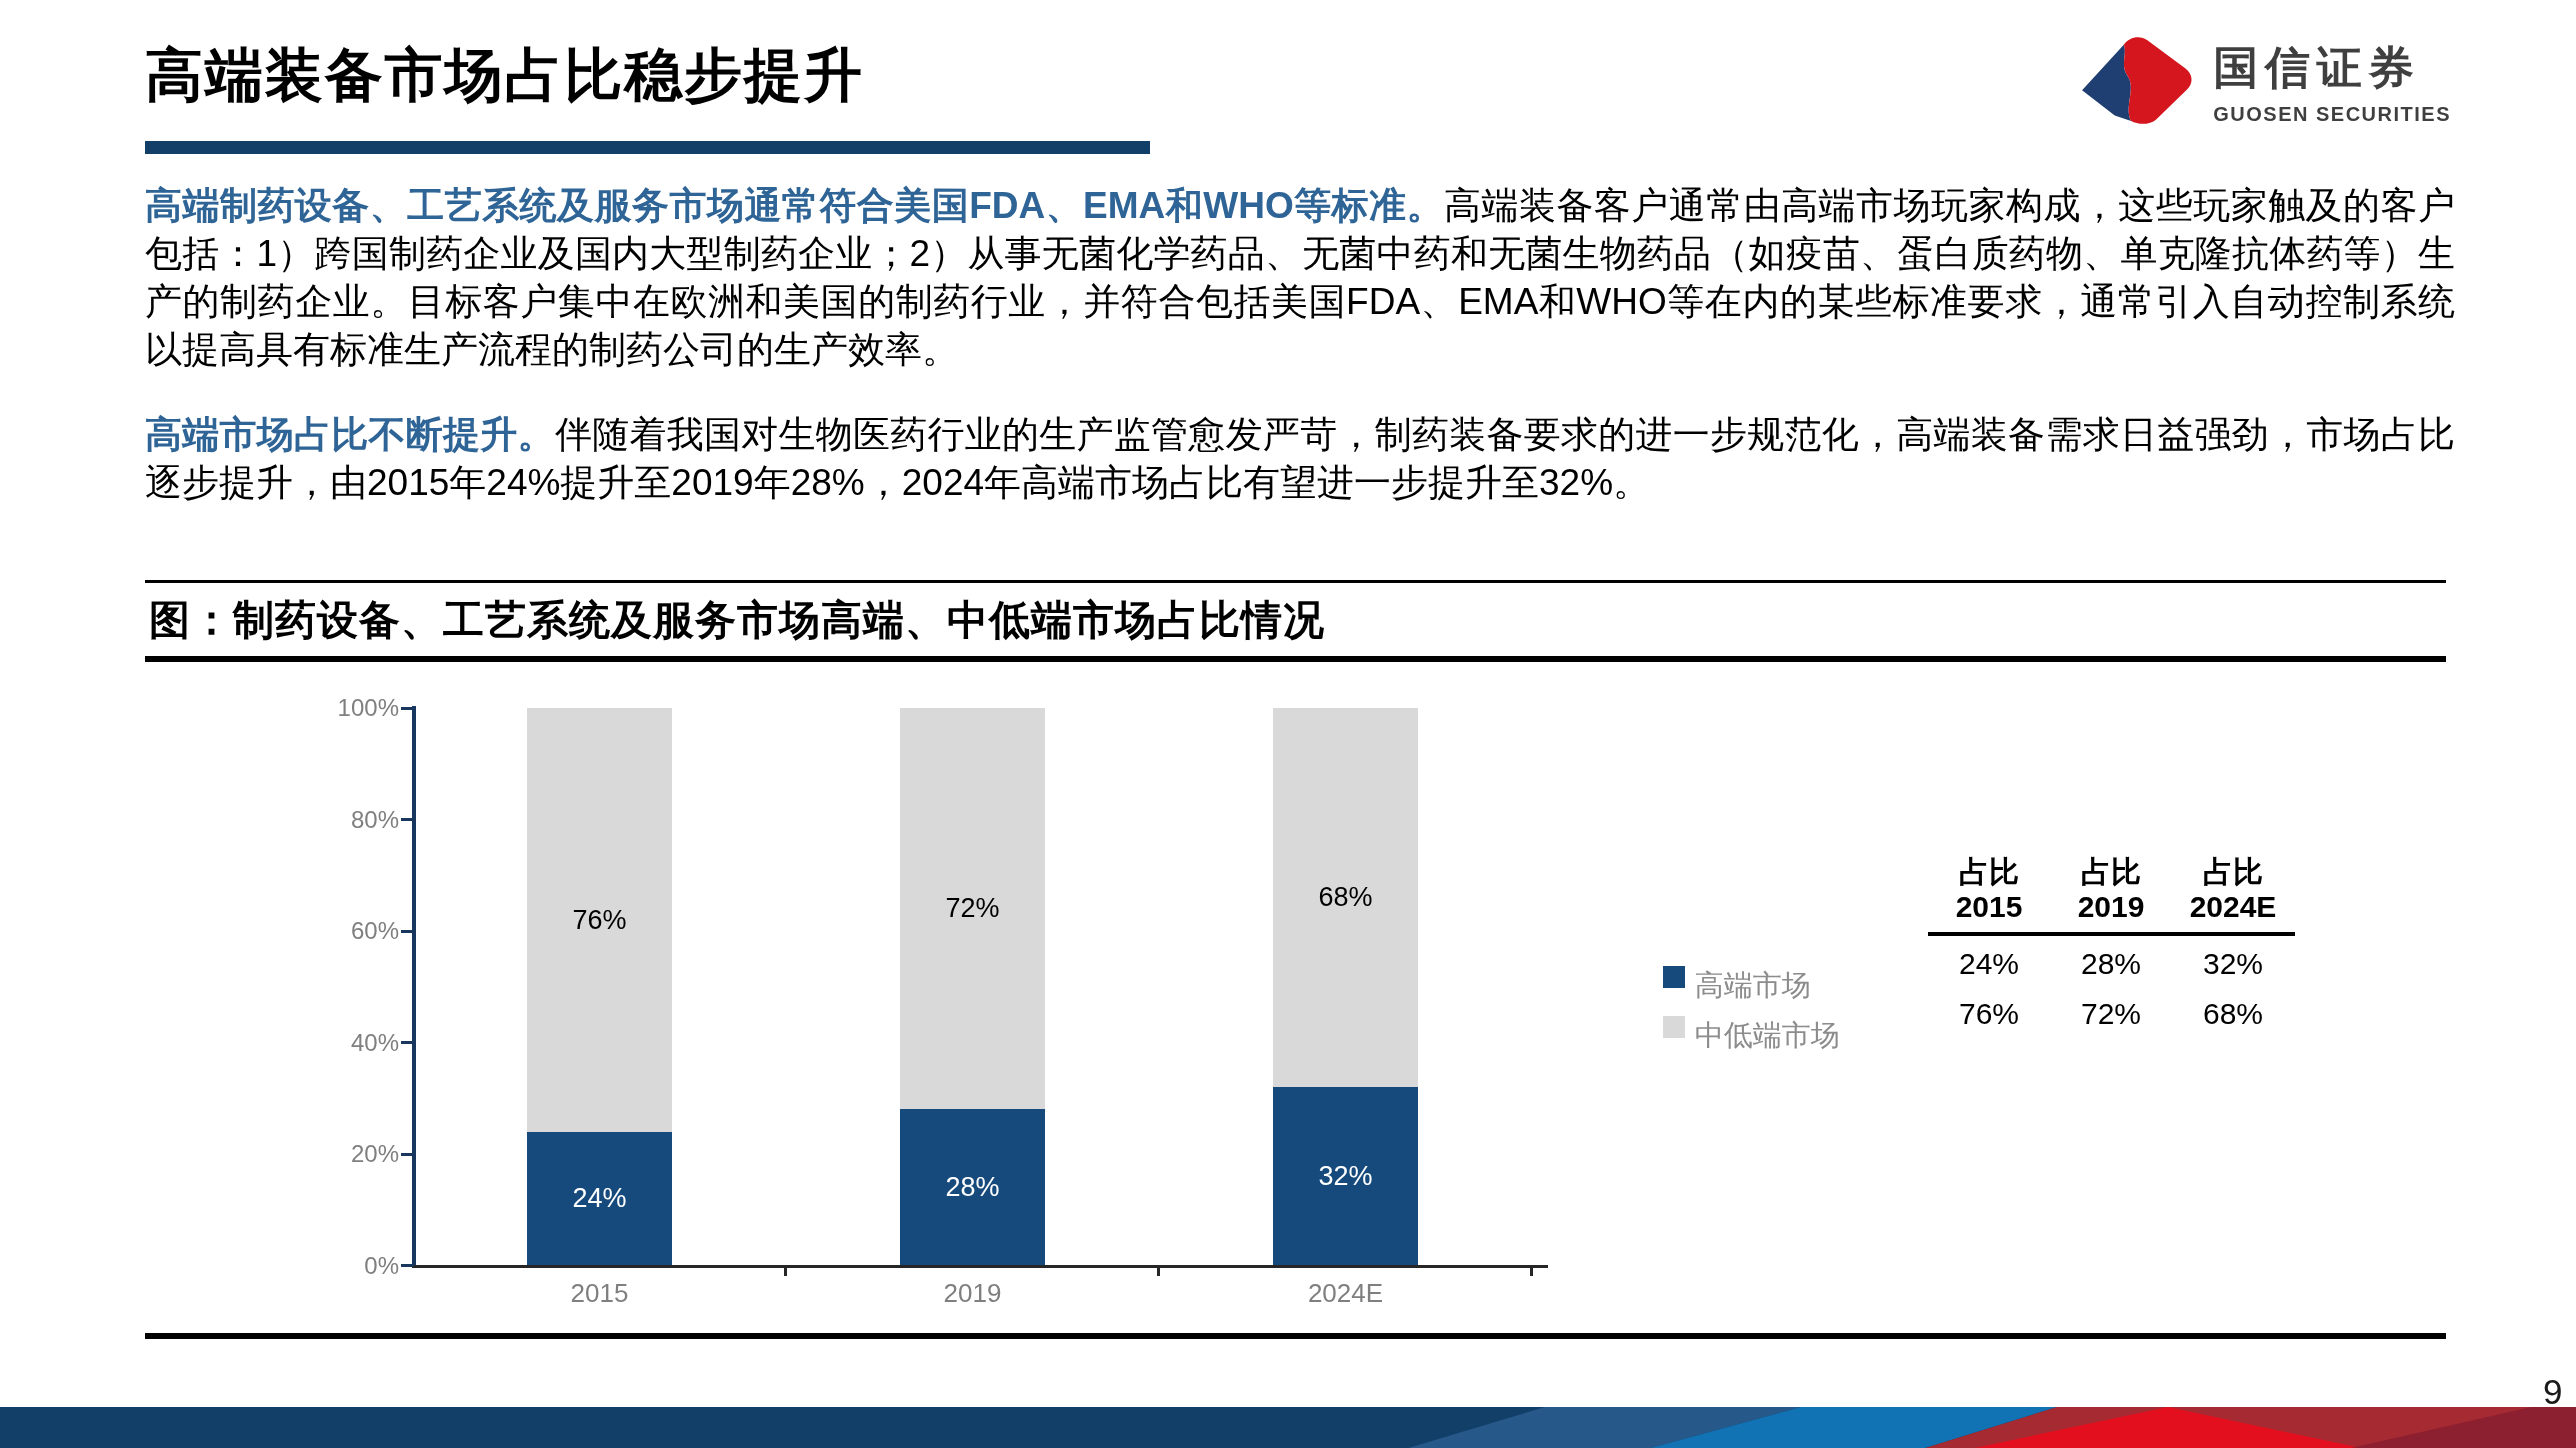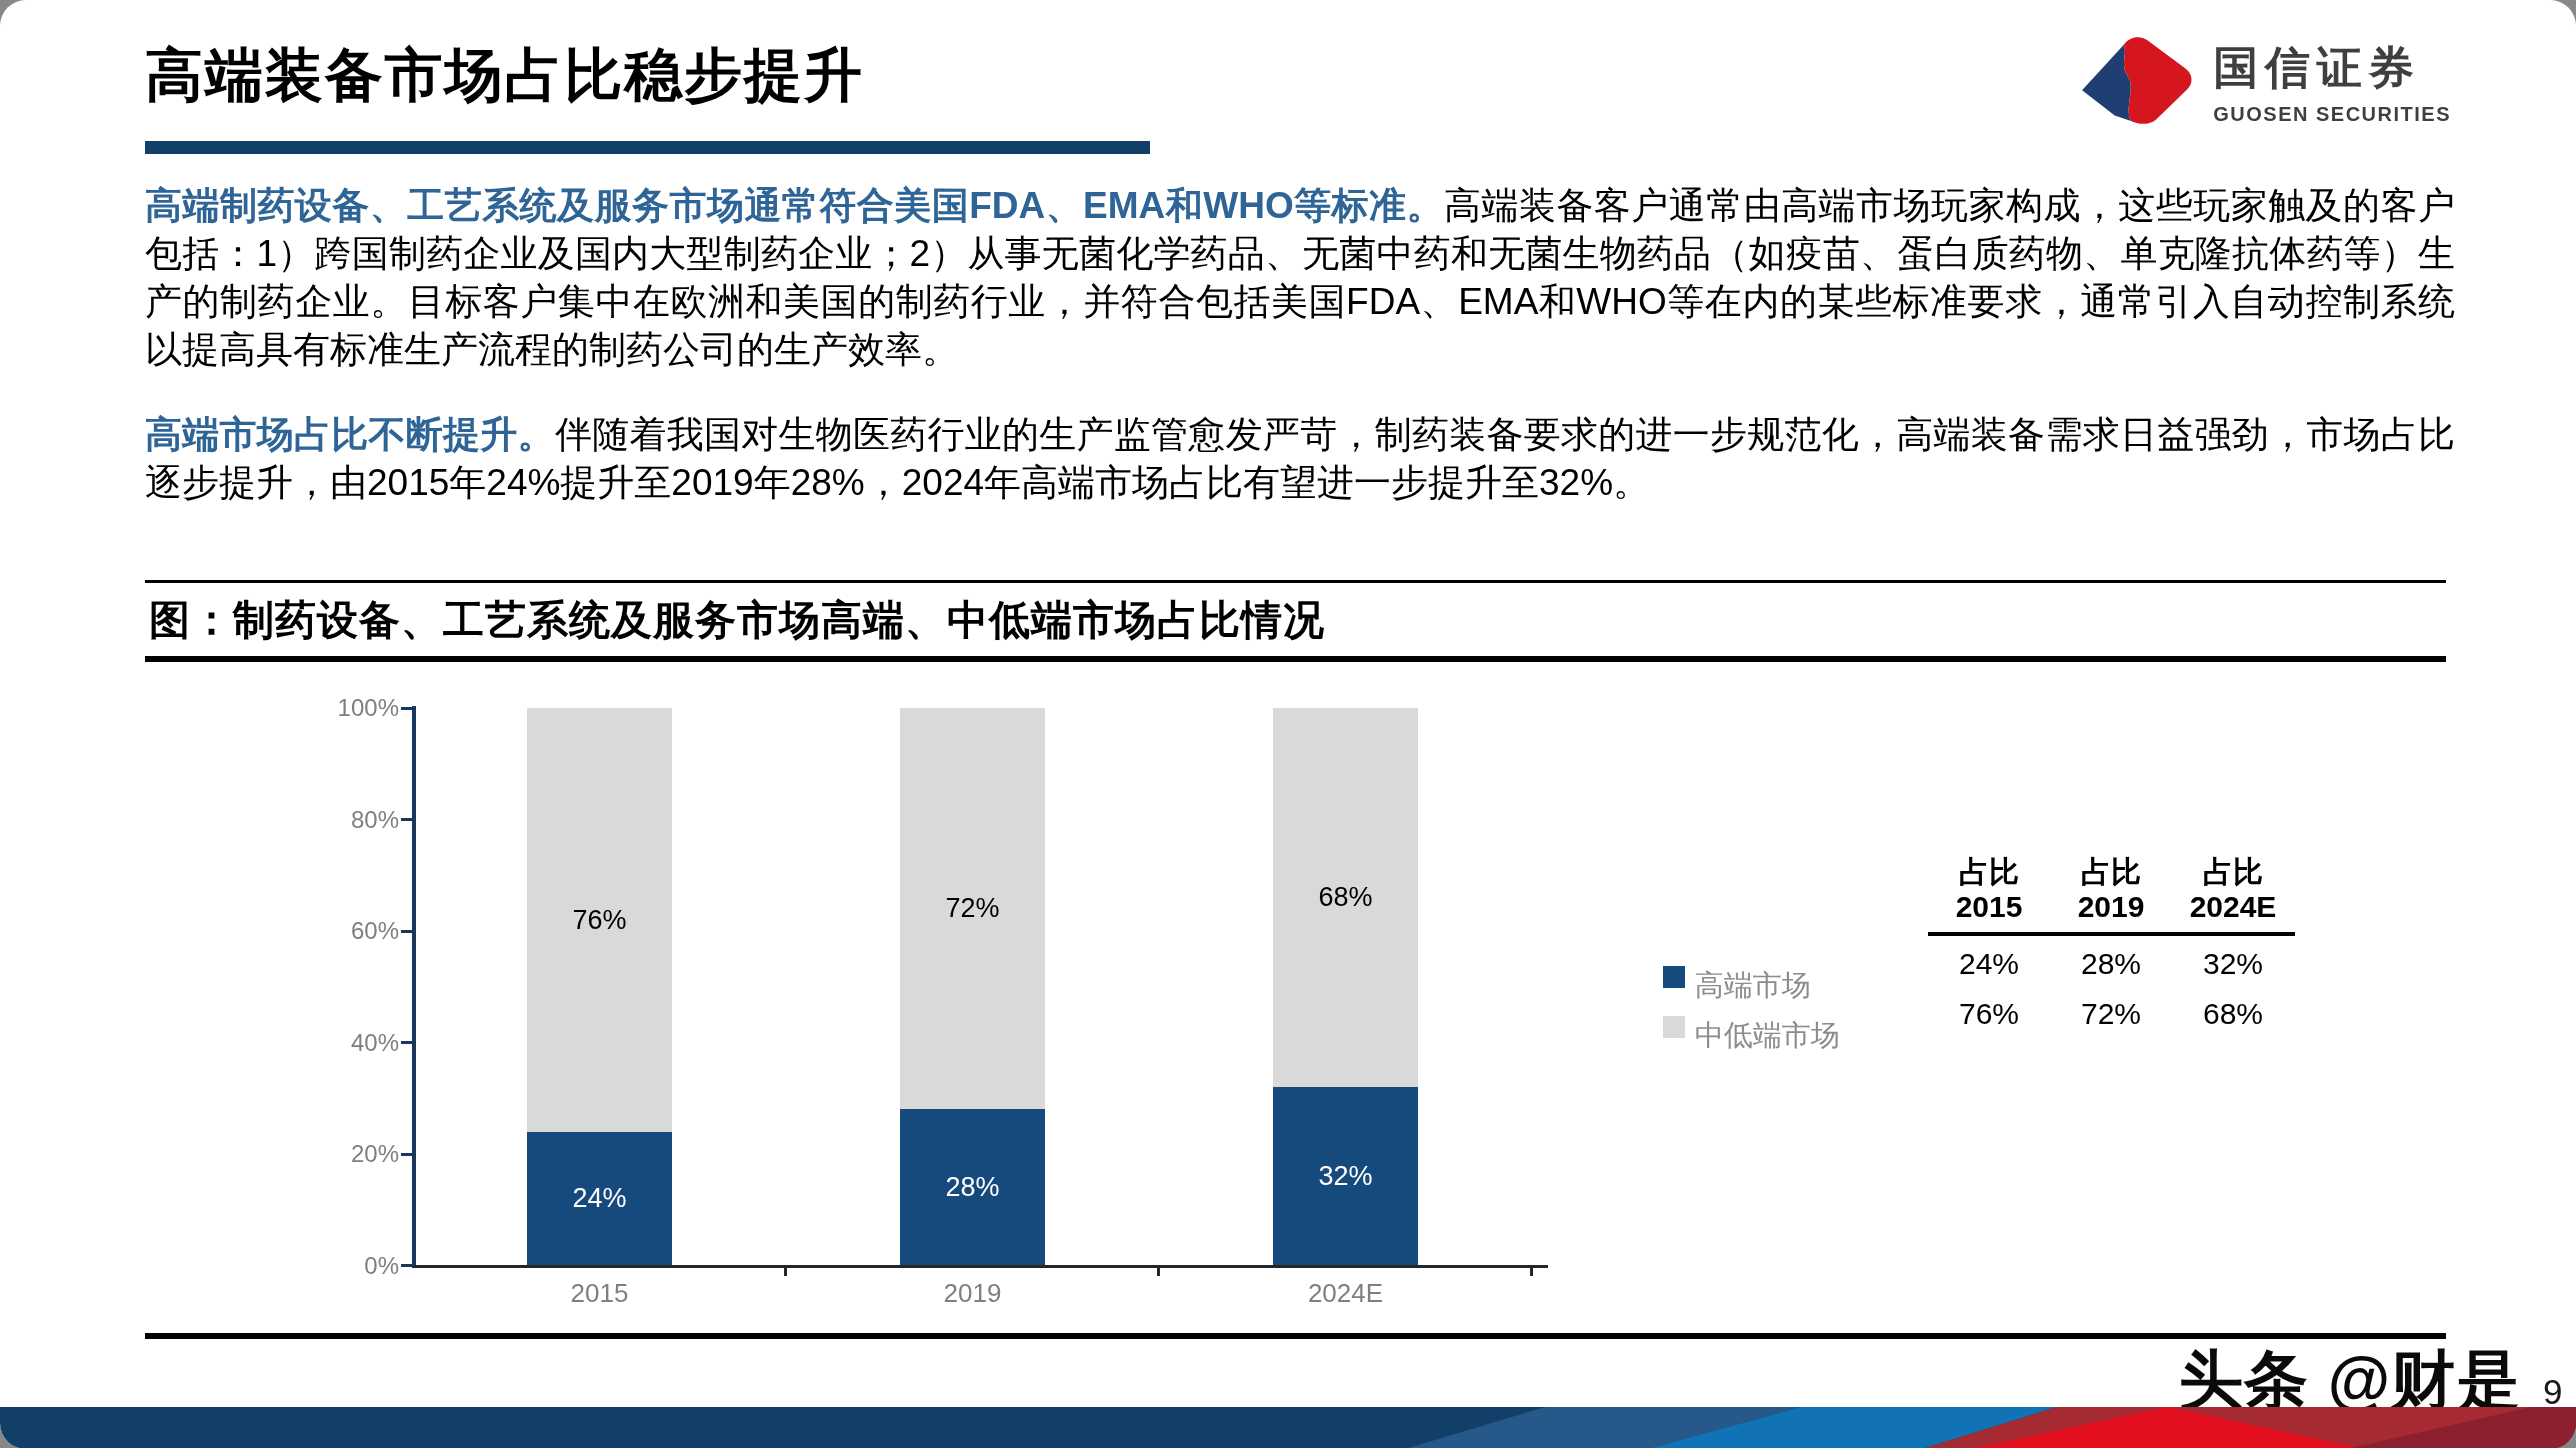--- a/index.html
+++ b/index.html
@@ -1,19 +1,19 @@
 <!DOCTYPE html>
 <html><head>
 <meta charset="utf-8">
 <style>
   * { margin:0; padding:0; box-sizing:border-box; }
   html,body { background:#888; }
   .page {
     position:relative; width:2576px; height:1449px; background:#ffffff;
-    overflow:hidden; font-family:"Liberation Sans", sans-serif; color:#000;border-radius:26px;
+    overflow:hidden; font-family:"Liberation Sans", sans-serif; color:#000;
   }
   
   .page-title {
     position:absolute; left:145px; top:37px; font-size:58px; font-weight:900;
     letter-spacing:1.9px; color:#000;
   }
   .title-underline {
     position:absolute; left:145px; top:141px; width:1005px; height:12.6px; background:#123F68;
   }
   .logo { position:absolute; left:2055px; top:29px; width:396px; height:106px; display:flex; align-items:center;justify-content:flex-end; }
@@ -172,21 +172,20 @@
       </div>
       <div class="st-row st-vals-2">
         <div class="st-cell st-val">76%</div>
         <div class="st-cell st-val">72%</div>
         <div class="st-cell st-val">68%</div>
       </div>
     </div>
 
   <div class="src-line"></div>
 
-  <div class="watermark">头条 @财是</div>
   <div class="page-number">9</div>
   <div class="bottom-bar">
     <div class="bb-seg bb-wedge"></div>
     <div class="bb-seg bb-blue"></div>
     <div class="bb-seg bb-brick"></div>
     <div class="bb-seg bb-red"></div>
     <div class="bb-seg bb-maroon"></div>
   </div>
 </div>
 

